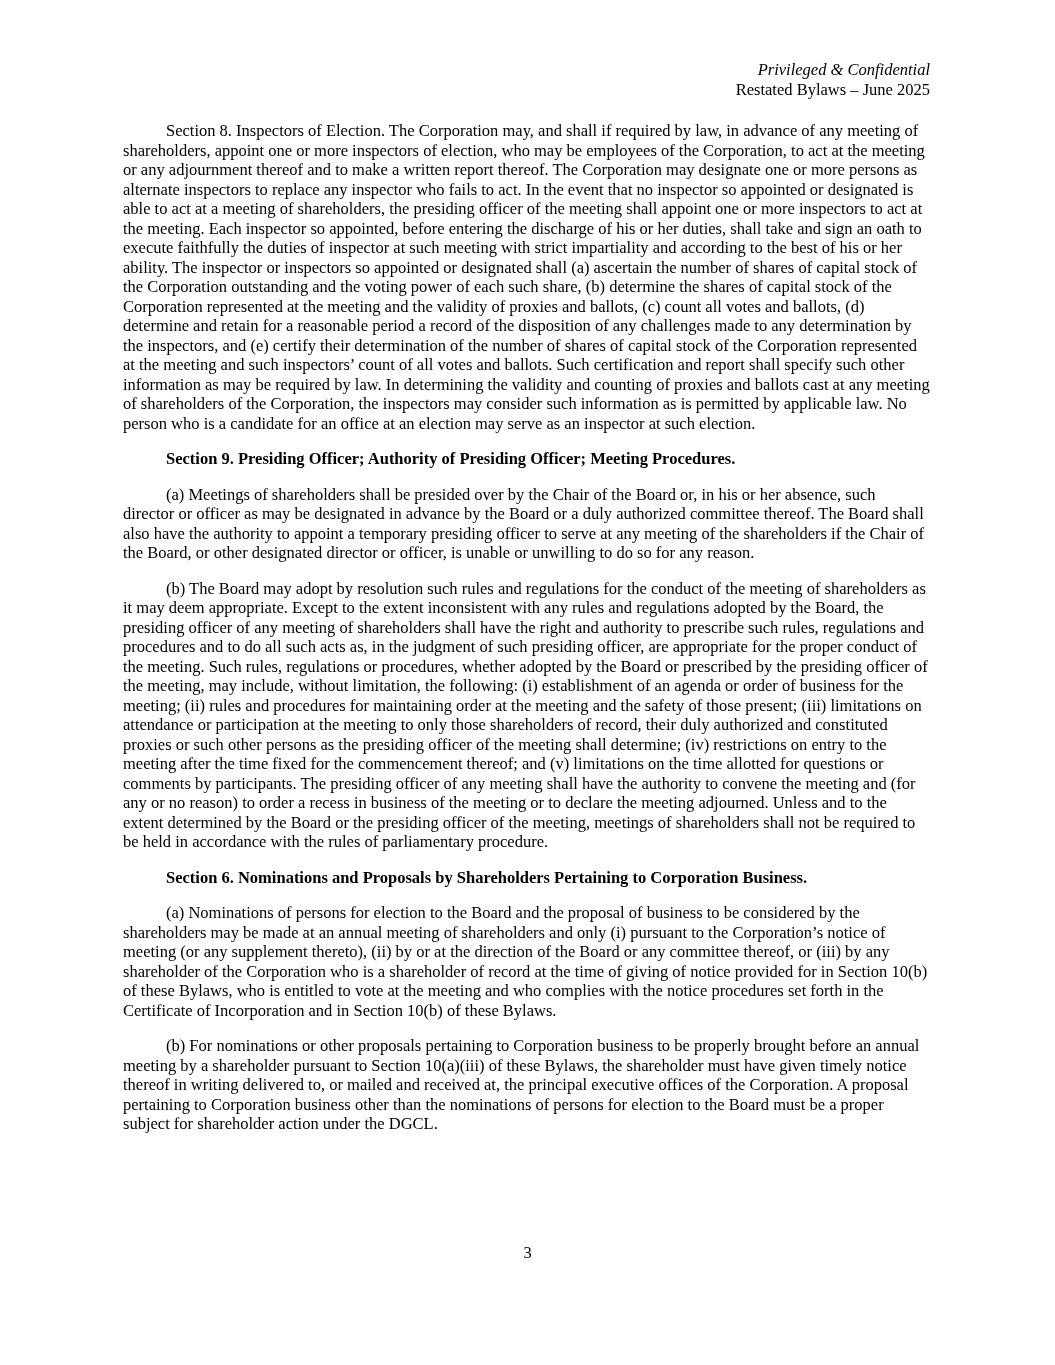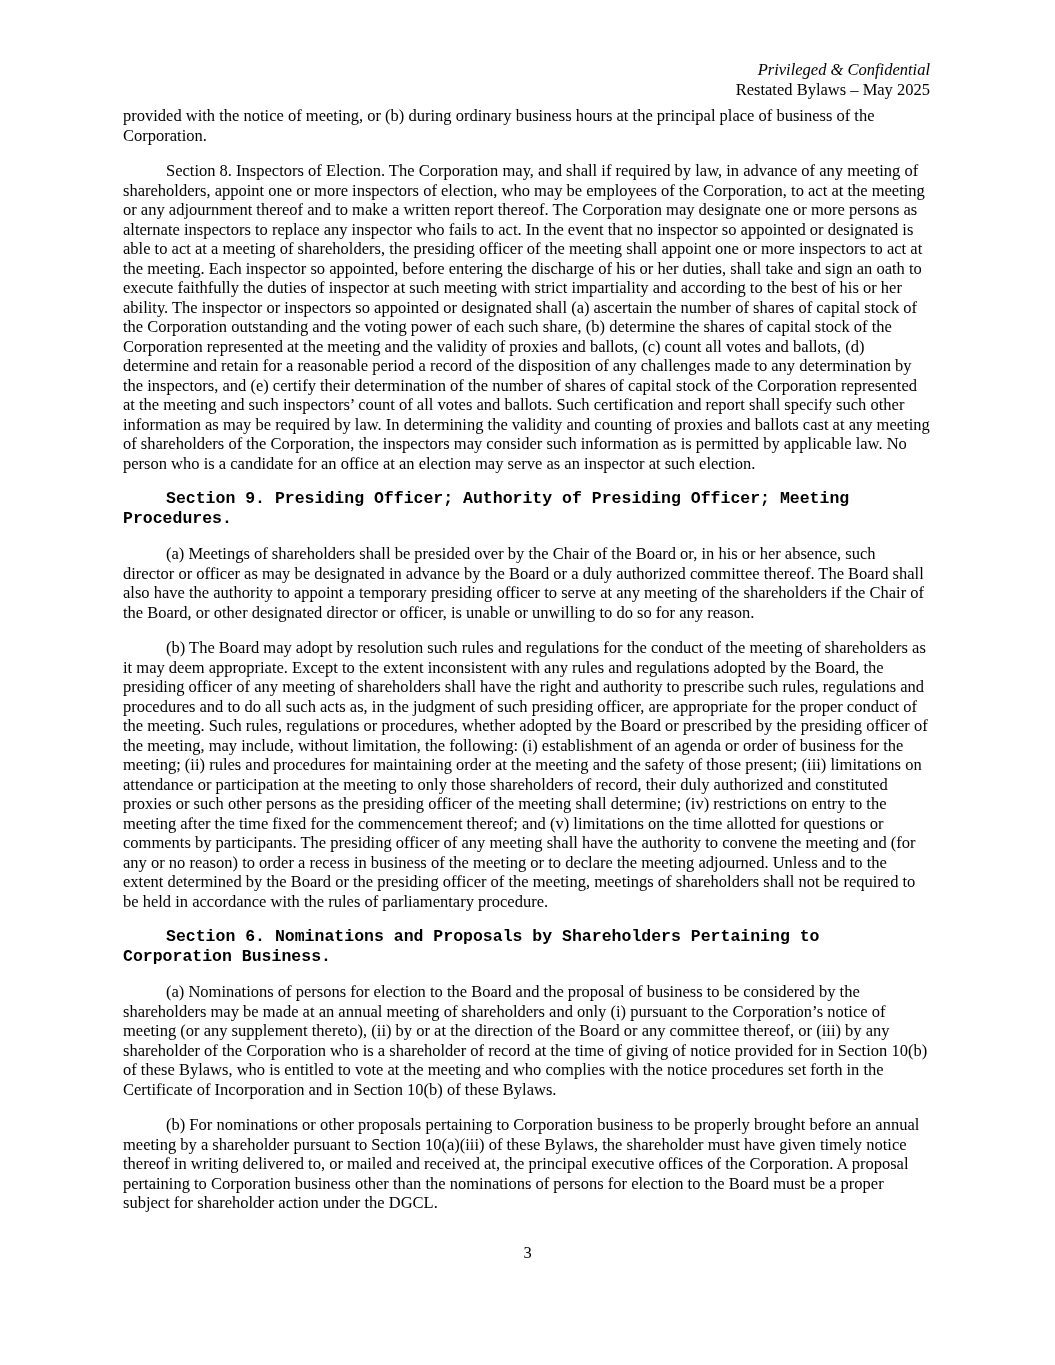--- a/index.html
+++ b/index.html
@@ -14,52 +14,51 @@
     height: 1365px;
     background: #ffffff;
     color: #000000;
     font-size: 16.5px;
     line-height: 19.5px;
     padding: 60px 125px 0 123px;
     overflow: hidden;
   }
   .doc-header {
     text-align: right;
-    margin-bottom: 7px;
+    margin-bottom: 22px;
   }
   .hdr-line1 { font-style: italic; }
   .doc-body p {
     margin: 0 0 16px 0;
     text-align: left;
   }
   .doc-body p.indent { text-indent: 43px; }
-  .doc-body p.heading { font-weight: bold; margin-top: 0; font-family: Liberation Mono, monospace; }
+  .doc-body p.heading { font-weight: bold; margin-top: 0; }
   .runin-heading { font-weight: normal; }
   .doc-footer {
     position: absolute;
     left: 0;
     right: 0;
     top: 1243px;
     text-align: center;
     font-size: 16.5px;
   }
 </style>
 </head>
 <body>
 
 <div class="page">
 
   <div class="doc-header">
     <div class="hdr-line1">Privileged &amp; Confidential</div>
-    <div class="hdr-line2">Restated Bylaws – May 2025</div>
+    <div class="hdr-line2">Restated Bylaws – June 2025</div>
   </div>
 
   <div class="doc-body">
 
-    <p>provided with the notice of meeting, or (b) during ordinary business hours at the principal place of business of the Corporation.</p>
 
     <p class="indent"><span class="runin-heading">Section 8. Inspectors of Election.</span><span> The Corporation may, and shall if required by law, in advance of any meeting of shareholders, appoint one or more inspectors of election, who may be employees of the Corporation, to act at the meeting or any adjournment thereof and to make a written report thereof.  The Corporation may designate one or more persons as alternate inspectors to replace any inspector who fails to act.  In the event that no inspector so appointed or designated is able to act at a meeting of shareholders, the presiding officer of the meeting shall appoint one or more inspectors to act at the meeting.   Each inspector so appointed, before entering the discharge of his or her duties, shall take and sign an oath to execute faithfully the duties of inspector at such meeting with strict impartiality and according to the best of his or her ability. The inspector or inspectors so appointed or designated shall (a) ascertain the number of shares of capital stock of the Corporation outstanding and the voting power of each such share, (b) determine the shares of capital stock of the Corporation represented at the meeting and the validity of proxies and ballots, (c) count all votes and ballots, (d) determine and retain for a reasonable period a record of the disposition of any challenges made to any determination by the inspectors, and (e) certify their determination of the number of shares of capital stock of the Corporation represented at the meeting and such inspectors’ count of all votes and ballots. Such certification and report shall specify such other information as may be required by law. In determining the validity and counting of proxies and ballots cast at any meeting of shareholders of the Corporation, the inspectors may consider such information as is permitted by applicable law. No person who is a candidate for an office at an election may serve as an inspector at such election.</span></p>
 
     <p class="indent heading">Section 9. Presiding Officer; Authority of Presiding Officer; Meeting Procedures.</p>
 
     <p class="indent">(a) Meetings of shareholders shall be presided over by the Chair of the Board or, in his or her absence, such director or officer as may be designated in advance by the Board or a duly authorized committee thereof. The Board shall also have the authority to appoint a temporary presiding officer to serve at any meeting of the shareholders if the Chair of the Board, or other designated director or officer, is unable or unwilling to do so for any reason.</p>
 
     <p class="indent">(b) The Board may adopt by resolution such rules and regulations for the conduct of the meeting of shareholders as it may deem appropriate. Except to the extent inconsistent with any rules and regulations adopted by the Board, the presiding officer of any meeting of shareholders shall have the right and authority to prescribe such rules, regulations and procedures and to do all such acts as, in the judgment of such presiding officer, are appropriate for the proper conduct of the meeting. Such rules, regulations or procedures, whether adopted by the Board or prescribed by the presiding officer of the meeting, may include, without limitation, the following: (i) establishment of an agenda or order of business for the meeting; (ii) rules and procedures for maintaining order at the meeting and the safety of those present; (iii) limitations on attendance or participation at the meeting to only those shareholders of record, their duly authorized and constituted proxies or such other persons as the presiding officer of the meeting shall determine; (iv) restrictions on entry to the meeting after the time fixed for the commencement thereof; and (v) limitations on the time allotted for questions or comments by participants. The presiding officer of any meeting shall have the authority to convene the meeting and (for any or no reason) to order a recess in business of the meeting or to declare the meeting adjourned. Unless and to the extent determined by the Board or the presiding officer of the meeting, meetings of shareholders shall not be required to be held in accordance with the rules of parliamentary procedure.</p>
 
     <p class="indent heading">Section 6. Nominations and Proposals by Shareholders Pertaining to Corporation Business.</p>

